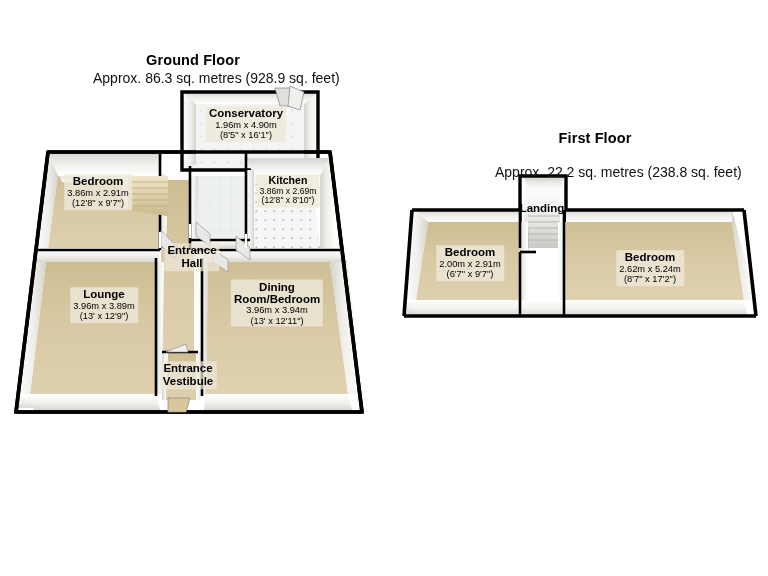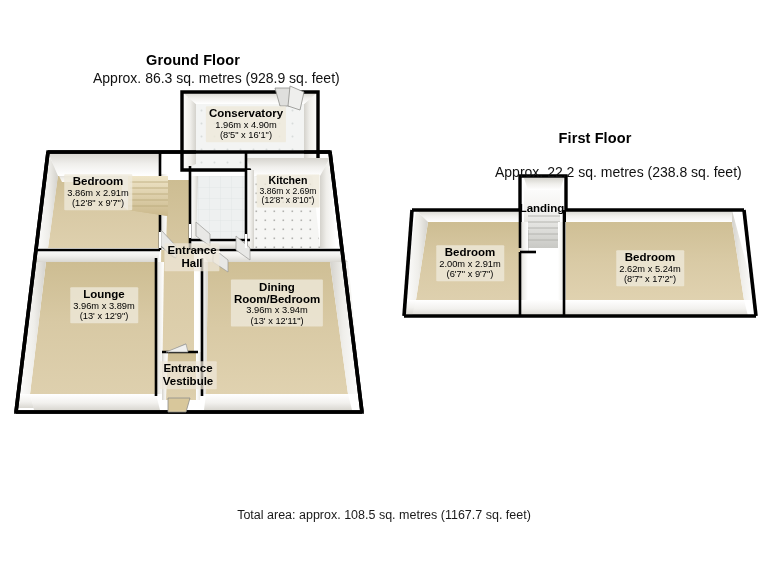--- a/index.html
+++ b/index.html
@@ -407,15 +407,14 @@
     <span class="rl-dim">2.00m x 2.91m</span>
     <span class="rl-dim2">(6'7" x 9'7")</span>
   </div>
 
   <div class="room-label" style="left:650px; top:268px;">
     <span class="rl-name">Bedroom</span>
     <span class="rl-dim">2.62m x 5.24m</span>
     <span class="rl-dim2">(8'7" x 17'2")</span>
   </div>
 
-  <div class="total-area">Total area: approx. 108.5 sq. metres (1167.7 sq. feet)</div>
 
 </div>
 
 </body></html>

